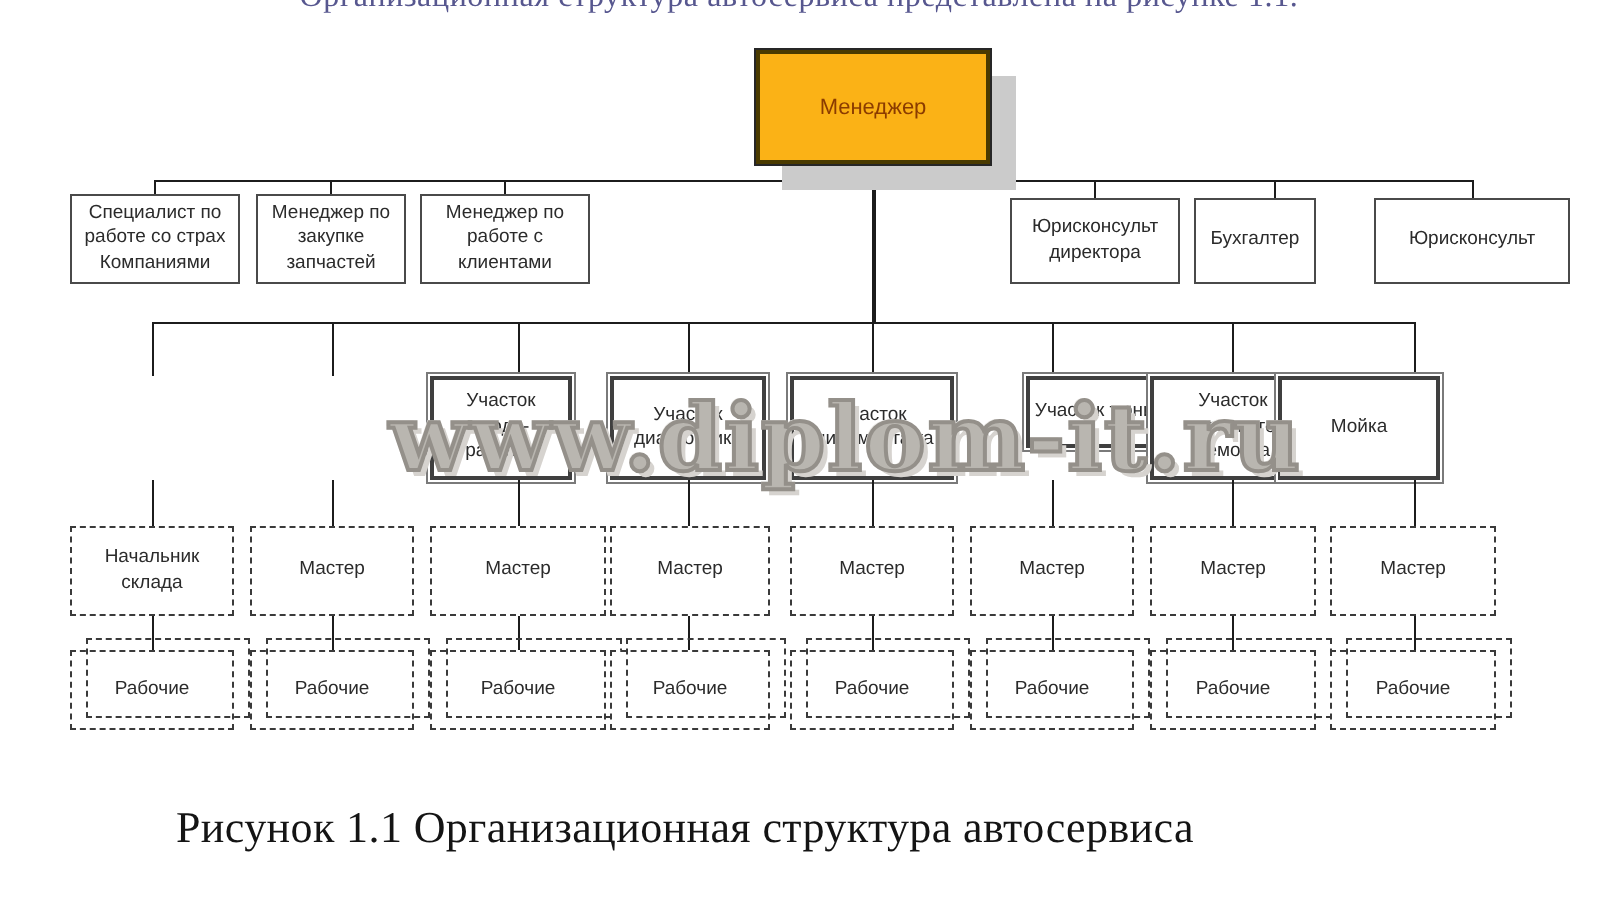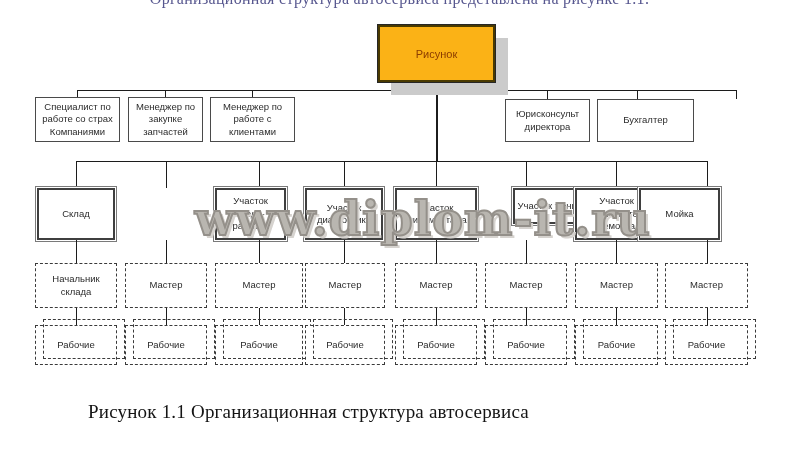--- a/index.html
+++ b/index.html
@@ -18,31 +18,31 @@
                  border:1px dashed #3a3a3a;pointer-events:none;}
   .director{position:absolute;left:378px;top:25px;width:117px;height:57px;background:#FBB216;
             border:2px solid #4a3a00;box-shadow:0 0 0 1px #262626,13px 13px 0 0 #cbcbcb;
             display:flex;align-items:center;justify-content:center;box-sizing:border-box;
             font-size:11px;color:#8B3C00;z-index:2;}
   .watermark{position:absolute;left:165px;top:192px;width:486px;text-align:right;z-index:6;
              font-family:"DejaVu Serif",serif;font-weight:bold;font-size:46px;letter-spacing:1px;
              color:#b9b6b0;-webkit-text-stroke:2px #94908a;
              text-shadow:3px 3px 0 #d6d3cf,-1px -1px 0 #eceae7;user-select:none;}
   .caption{position:absolute;left:88px;top:401px;font-family:"Liberation Serif",serif;
-           font-size:19px;color:#141414;letter-spacing:.2px;}
+           font-size:22px;color:#141414;letter-spacing:.2px;}
 </style>
 </head>
 <body>
 
 <div class="stage">
 
   <div class="heading">Организационная структура автосервиса представлена на рисунке 1.1.</div>
 
   <div class="director">
-    <span>Рисунок</span>
+    <span>Менеджер</span>
   </div>
 
   <div class="ln" style="left:436px;top:82px;width:2px;height:80px"></div>
   <div class="ln" style="left:77px;top:90px;width:660px;height:1px"></div>
   <div class="ln" style="left:77px;top:90px;width:1px;height:8px"></div>
   <div class="ln" style="left:165px;top:90px;width:1px;height:8px"></div>
   <div class="ln" style="left:252px;top:90px;width:1px;height:8px"></div>
   <div class="ln" style="left:547px;top:90px;width:1px;height:9px"></div>
   <div class="ln" style="left:637px;top:90px;width:1px;height:9px"></div>
   <div class="ln" style="left:736px;top:90px;width:1px;height:9px"></div>
@@ -52,37 +52,37 @@
     </div>
   <div class="box" style="left:128px;top:97px;width:75px;height:45px">
     <span>Менеджер по закупке запчастей</span>
     </div>
   <div class="box" style="left:210px;top:97px;width:85px;height:45px">
     <span>Менеджер по работе с клиентами</span>
     </div>
   <div class="box" style="left:505px;top:99px;width:85px;height:43px">
     <span>Юрисконсульт директора</span>
     </div>
-  <div class="box" style="left:597px;top:99px;width:97px;height:43px">
+  <div class="box" style="left:597px;top:99px;width:61px;height:43px">
     <span>Бухгалтер</span>
+    </div>
+  <div class="box" style="left:687px;top:99px;width:98px;height:43px">
+    <span>Юрисконсульт</span>
     </div>
 
   <div class="ln" style="left:76px;top:161px;width:631px;height:1px"></div>
   <div class="ln" style="left:76px;top:161px;width:1px;height:27px"></div>
   <div class="ln" style="left:166px;top:161px;width:1px;height:27px"></div>
   <div class="ln" style="left:259px;top:161px;width:1px;height:27px"></div>
   <div class="ln" style="left:344px;top:161px;width:1px;height:27px"></div>
   <div class="ln" style="left:436px;top:161px;width:1px;height:27px"></div>
   <div class="ln" style="left:526px;top:161px;width:1px;height:27px"></div>
   <div class="ln" style="left:616px;top:161px;width:1px;height:27px"></div>
   <div class="ln" style="left:707px;top:161px;width:1px;height:27px"></div>
 
-  <div class="box dept" style="left:37px;top:188px;width:78px;height:52px">
-    <span>Склад</span>
-    </div>
   <div class="box dept" style="left:215px;top:188px;width:71px;height:52px">
     <span>Участок схода-развала</span>
     </div>
   <div class="box dept" style="left:305px;top:188px;width:78px;height:52px">
     <span>Участок диагностики</span>
     </div>
   <div class="box dept" style="left:395px;top:188px;width:82px;height:52px">
     <span>Участок шиномонтажа</span>
     </div>
   <div class="box dept" style="left:513px;top:188px;width:82px;height:36px">

